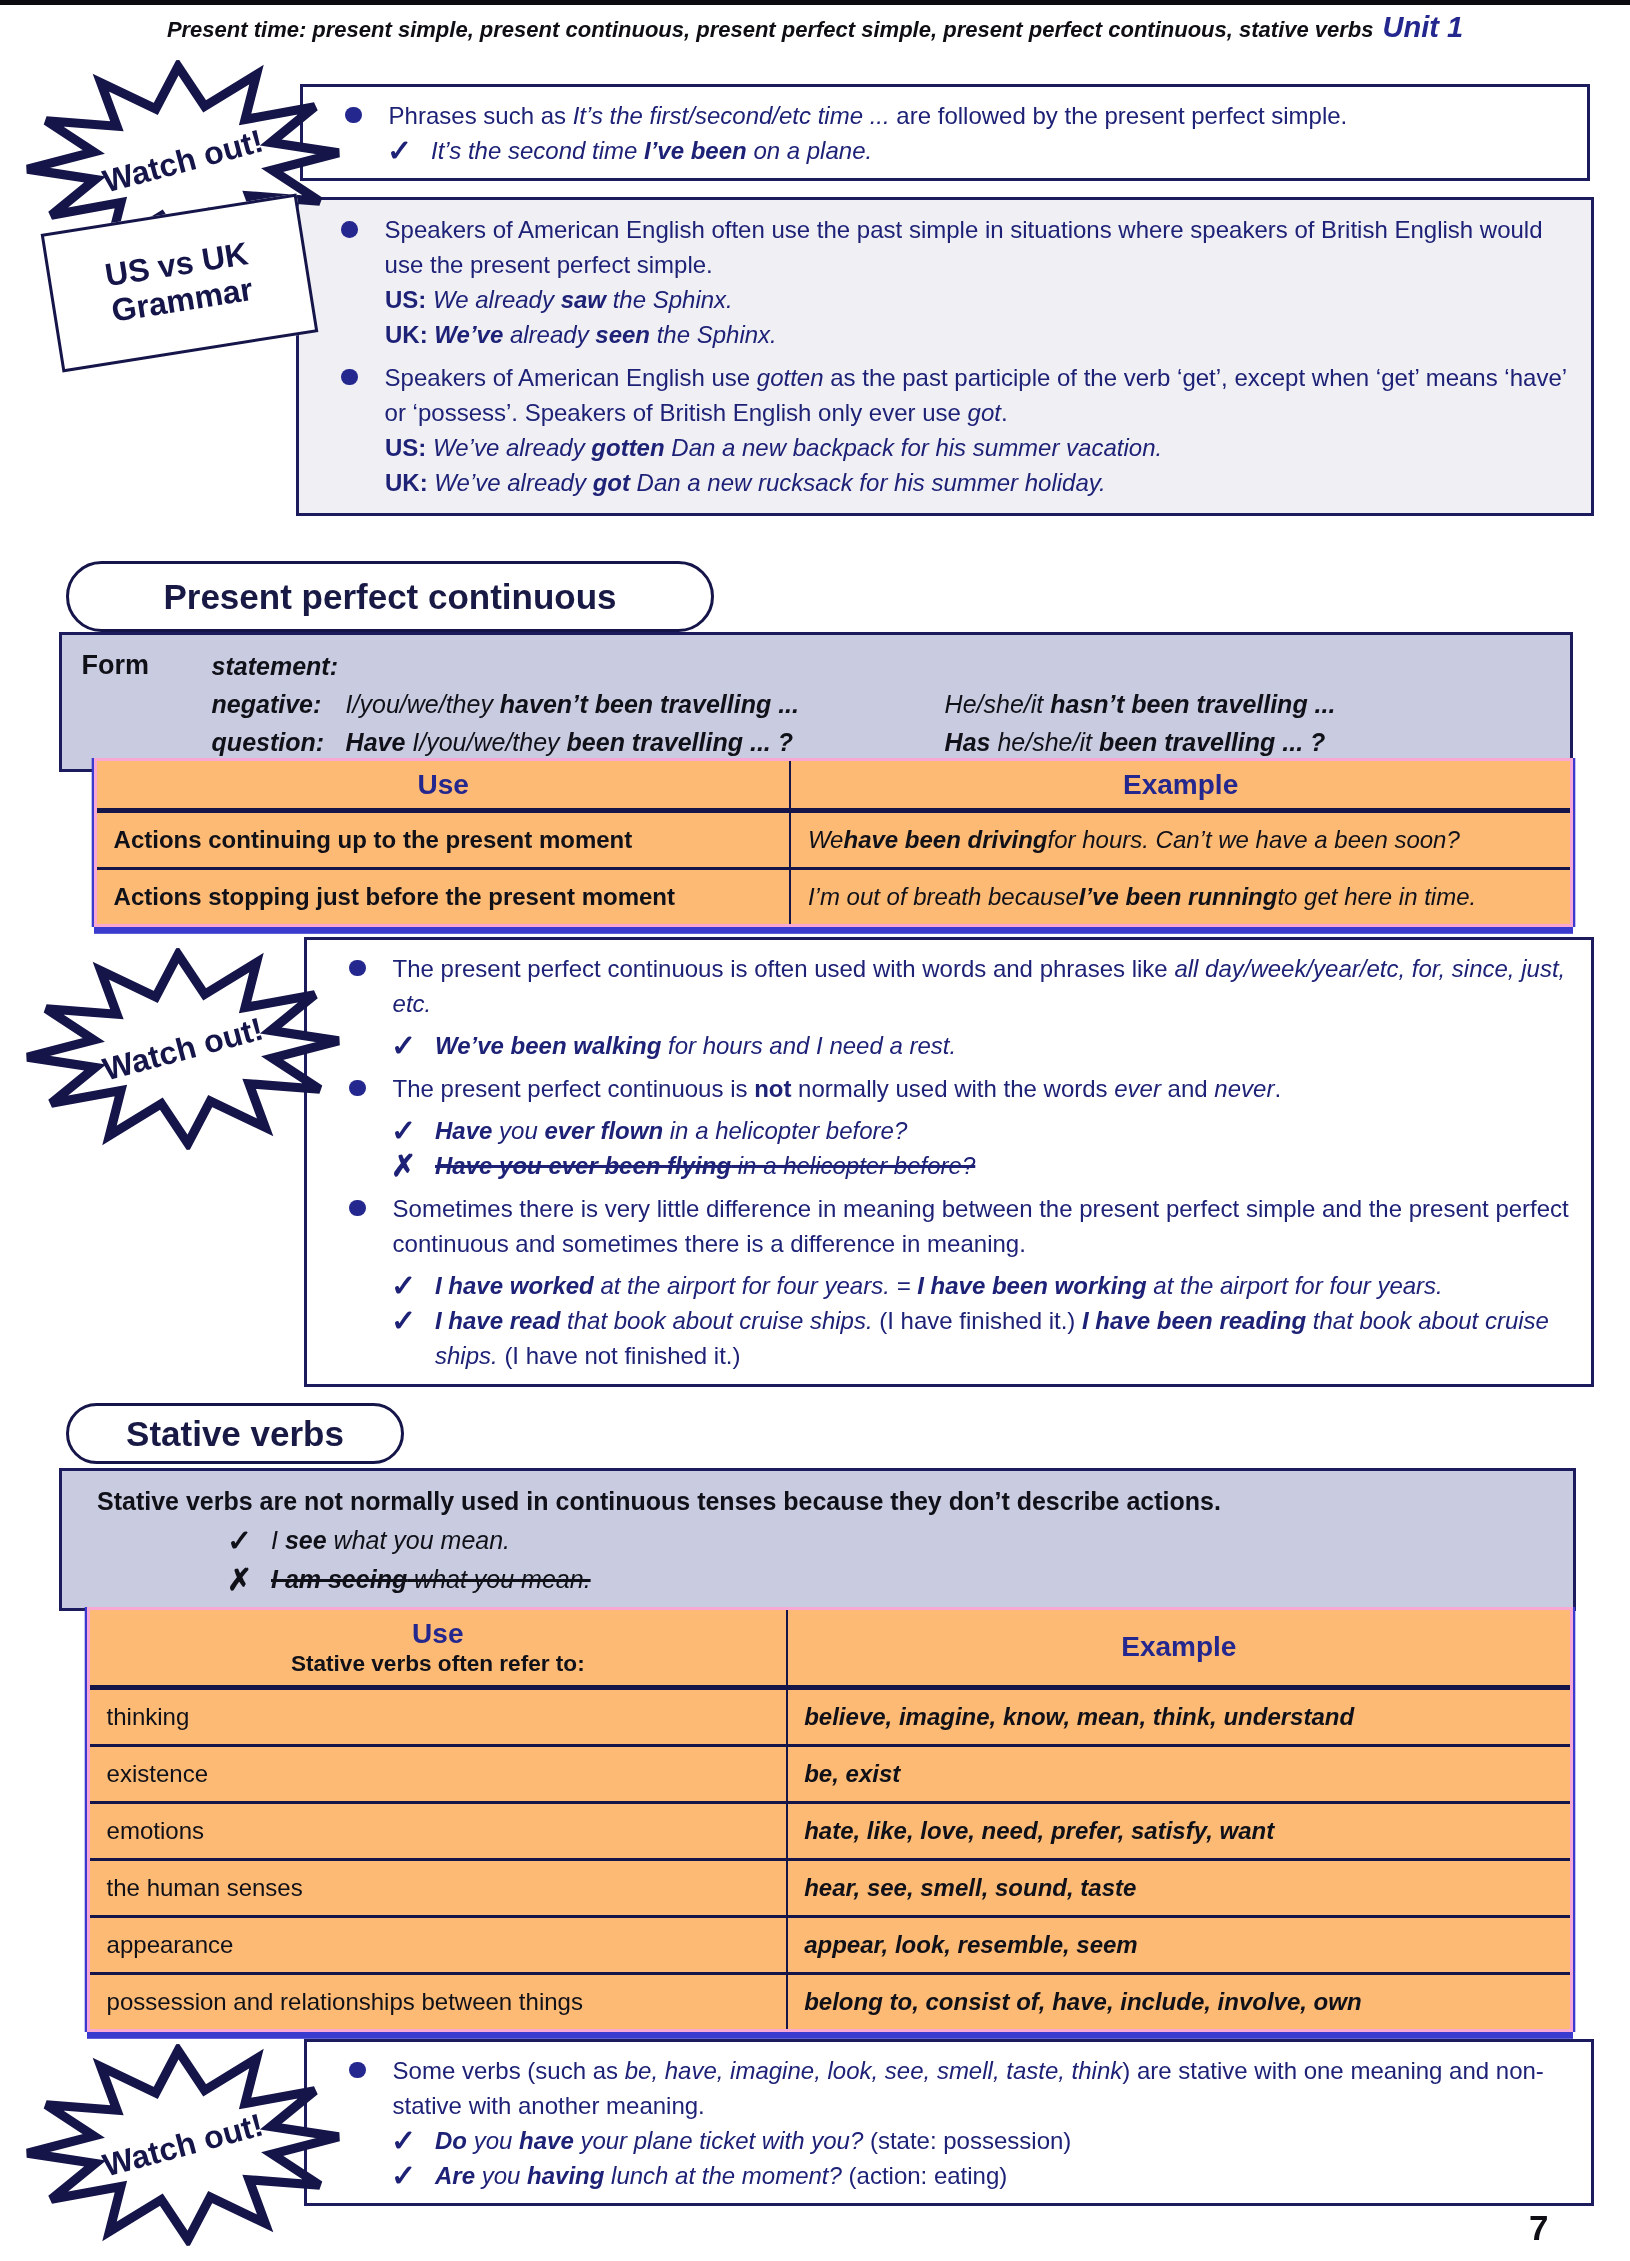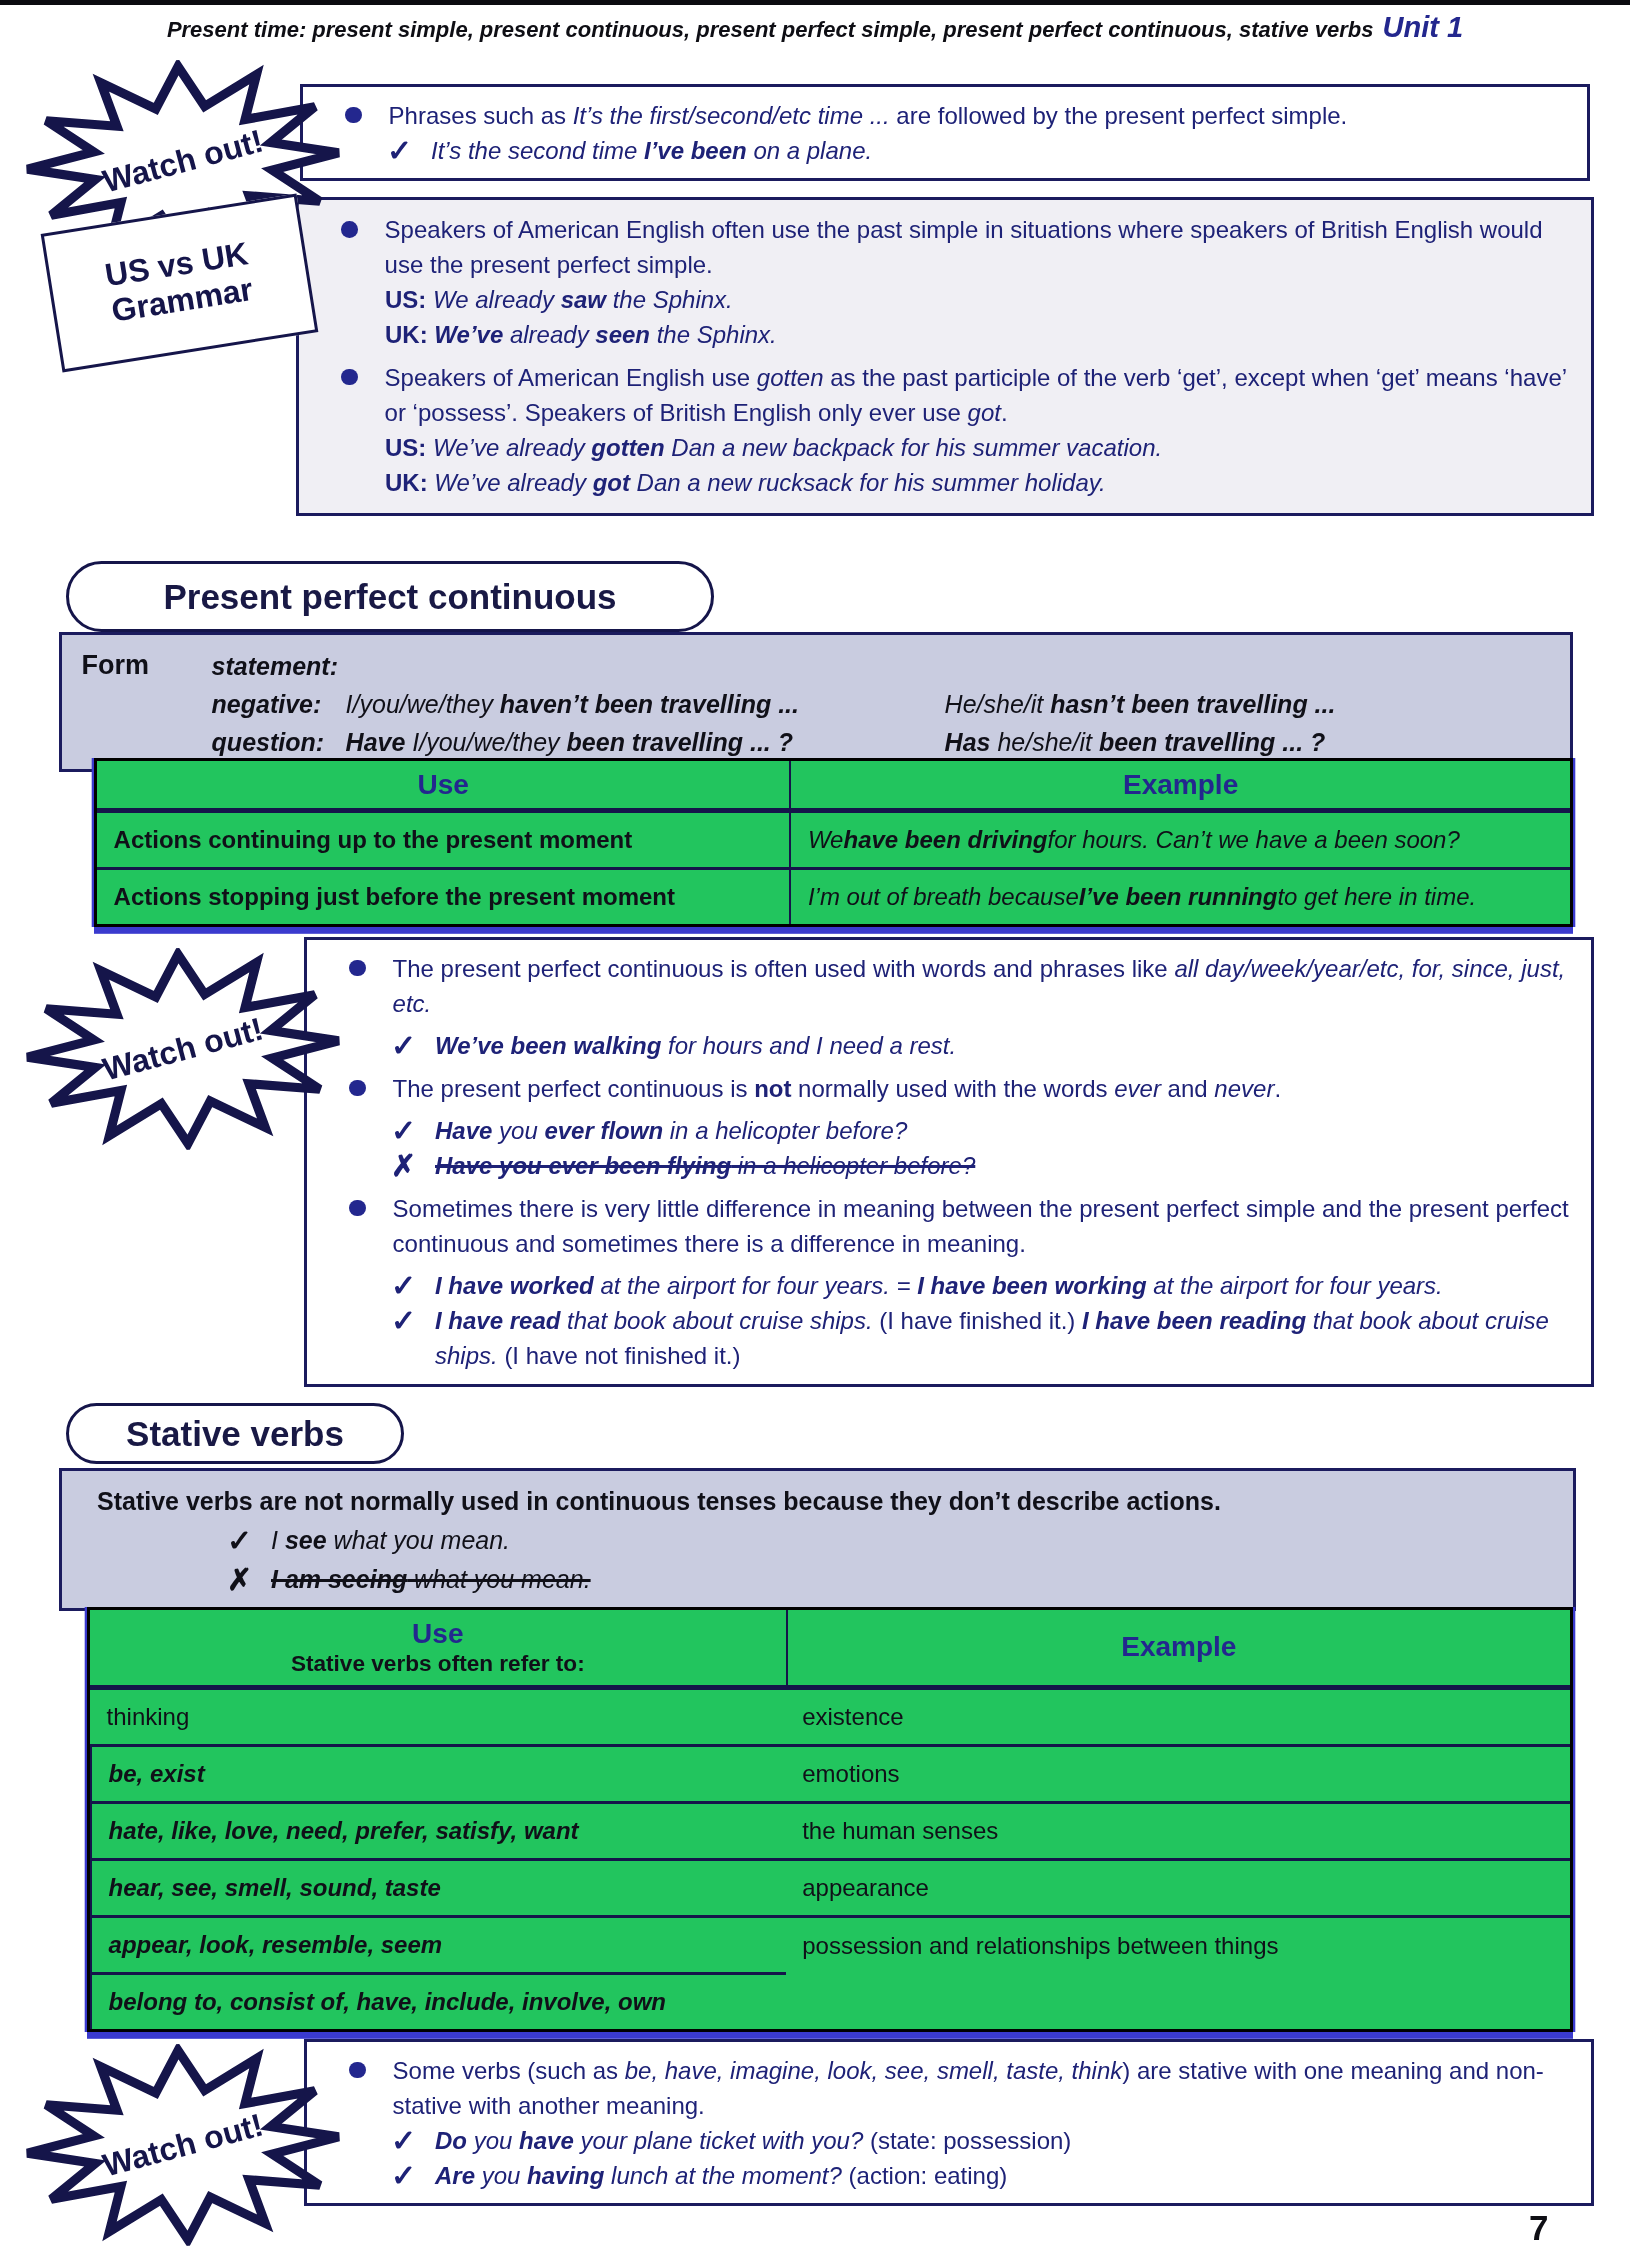--- a/index.html
+++ b/index.html
@@ -54,21 +54,21 @@
   .fr-name{width:134px;}
   .fr-c1{width:599px;}
   .fr-c2{flex:1;}
 
   .stbox{padding:10.6px 18px 9px 35px;font-size:25px;line-height:39px;color:#101018;}
   .st-intro{font-weight:bold;}
   .st-line{margin-left:130px;font-size:25px;line-height:39px;color:#101018;}
   .st-line .icon-check,.st-line .icon-cross{color:#101018;line-height:39px;}
 
   
-  .tbl{display:grid;grid-template-columns:47% 53%;background:#22c55e;border:3px solid #000000;
+  .tbl{display:grid;grid-template-columns:47% 53%;background:#fdba74;border:3px solid #f9a8d4;
     box-shadow:0 6.8px 0 0 #3a3ace, 2.3px 0 0 0 #3a3ace, -2.3px 0 0 0 #3a3ace;}
   .th{display:flex;flex-direction:column;align-items:center;justify-content:center;
     font-weight:bold;color:#23278e;font-size:28px;padding:7.5px 0;border-bottom:5.3px solid #15154a;}
   .th-sub{font-size:22.6px;color:#101018;margin-top:1.5px;}
   .colr{border-left:2.3px solid #15154a;text-align:right;}
   .td{font-size:24px;padding:0 16.6px;display:flex;align-items:center;min-height:54px;
     border-bottom:3px solid #15154a;color:#101018;}
   .td.lastrow{border-bottom:none;}
   .useb{font-weight:bold;}
   .ex{font-weight:bold;font-style:italic;}
@@ -231,20 +231,21 @@
 </div>
 
 <div class="tbl abs" style="left:87px;top:1607px;width:1486px;box-sizing:border-box;">
   <div class="th">
     <div>Use</div>
     <div class="th-sub">Stative verbs often refer to:</div>
   </div>
   <div class="th colr">Example</div>
 
   <div class="td">thinking</div>
+  <div class="td colr ex">believe, imagine, know, mean, think, understand</div>
   <div class="td">existence</div>
   <div class="td colr ex">be, exist</div>
   <div class="td">emotions</div>
   <div class="td colr ex">hate, like, love, need, prefer, satisfy, want</div>
   <div class="td">the human senses</div>
   <div class="td colr ex">hear, see, smell, sound, taste</div>
   <div class="td">appearance</div>
   <div class="td colr ex">appear, look, resemble, seem</div>
   <div class="td lastrow">possession and relationships between things</div>
   <div class="td colr ex lastrow">belong to, consist of, have, include, involve, own</div>

